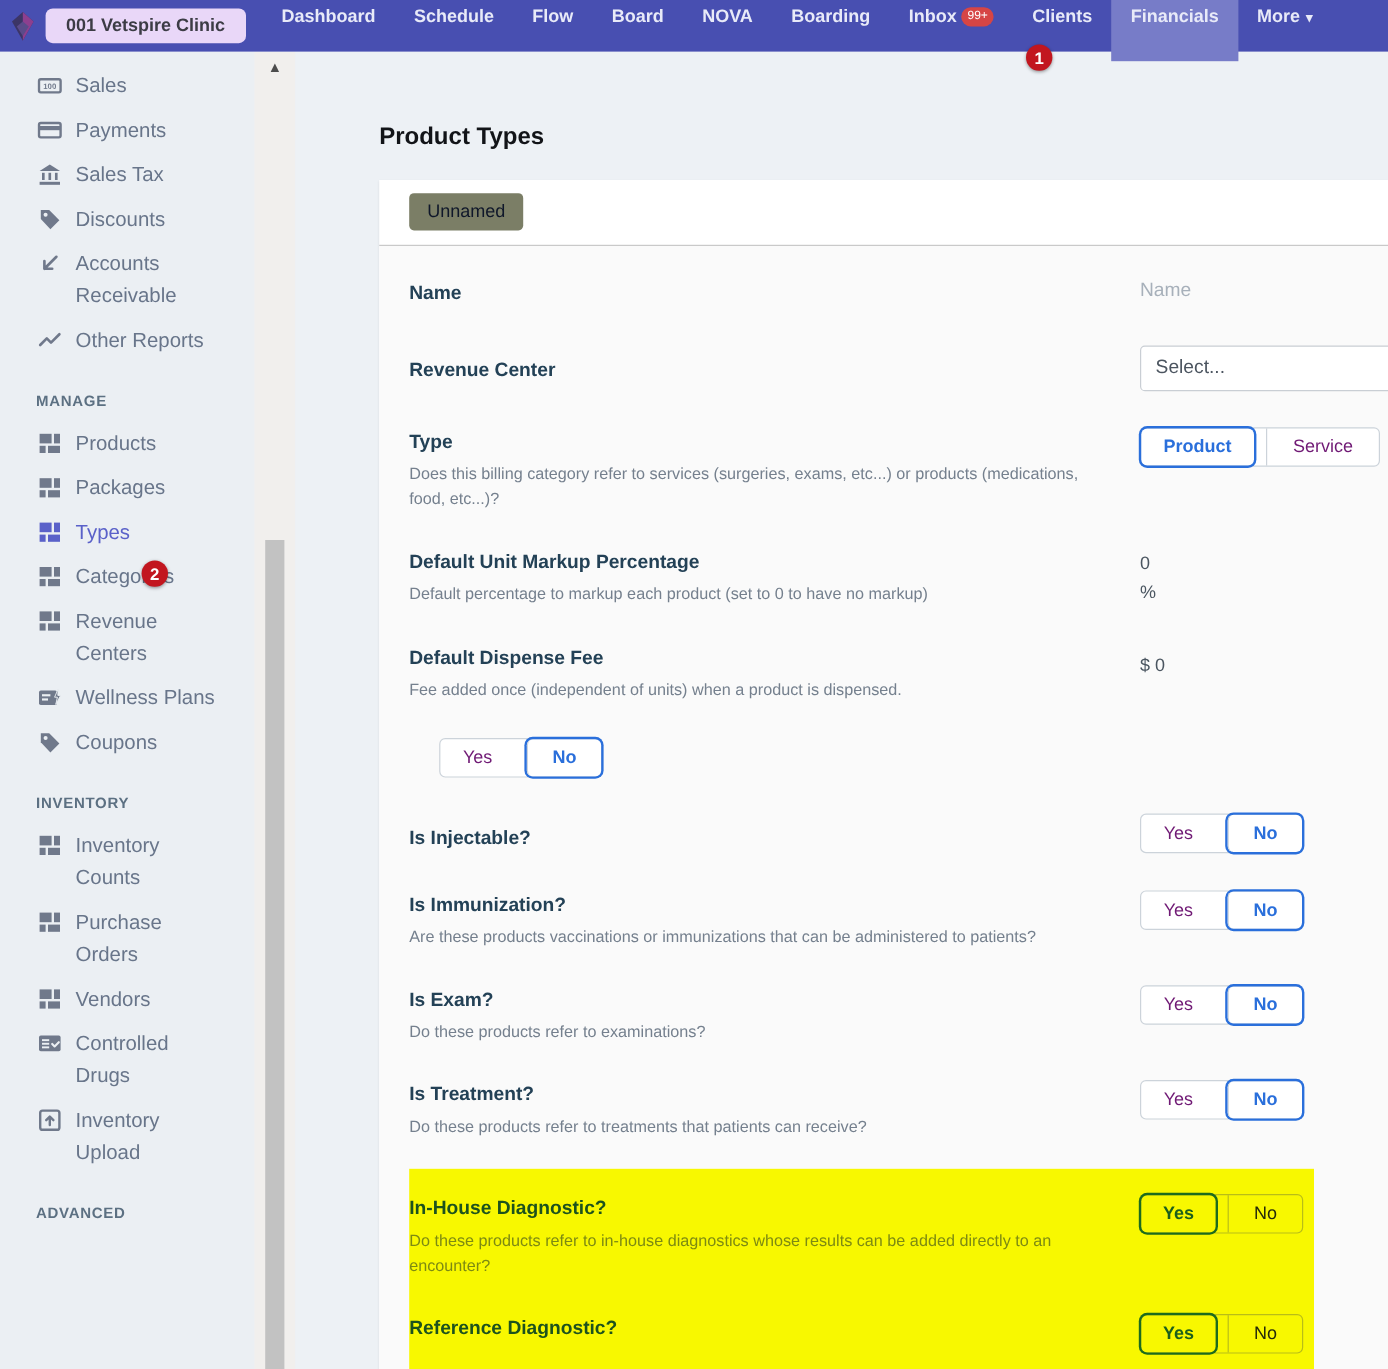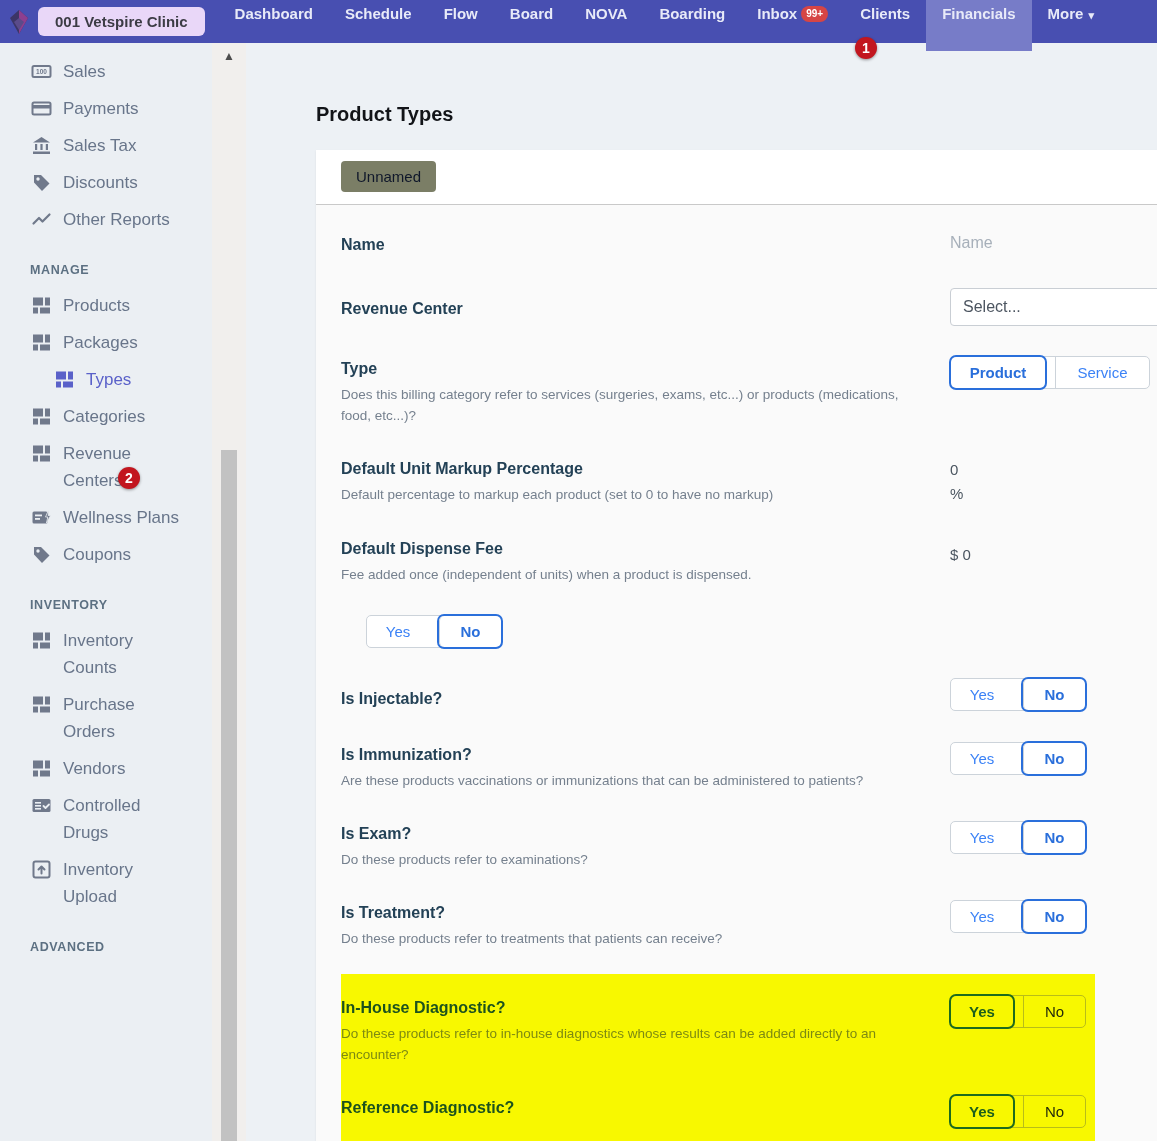--- a/index.html
+++ b/index.html
@@ -7,41 +7,41 @@
     font-family:"Liberation Sans", sans-serif; background:#edf1f5; }
 
   
   .topnav { height:43px; background:#484fb1; display:flex; align-items:center; position:relative; z-index:5; }
   .logo { width:38px; display:flex; justify-content:center; align-items:center; }
   .clinic-chip { background:#e9d7f8; color:#3c3c45; font-size:15px; font-weight:600;
     padding:6px 17px; border-radius:6px; margin-right:14px; white-space:nowrap; }
   .nav-item { color:#e8eaf8; font-size:15px; font-weight:700; padding:0 16px; height:59px;
     line-height:43px; cursor:pointer; white-space:nowrap; }
   .nav-item.active { background:#777cc8; }
-  .nav-badge { display:inline-block; background:#d64545; color:#fff; font-size:10px; font-weight:700;
+  .nav-badge { display:inline-block; background:#d64545; color:#fff; font-size:10px; font-weight:400;
     border-radius:9px; padding:3px 5px; vertical-align:2px; margin-left:4px; line-height:1; }
   .caret { font-size:11px; margin-left:5px; }
 
   
   .annot { position:absolute; width:22px; height:22px; border-radius:50%; background:#c2161f;
     color:#fff; font-size:14px; font-weight:700; display:flex; align-items:center; justify-content:center;
     box-shadow:0 1px 3px rgba(0,0,0,.4); z-index:20; }
   .annot-1 { left:855px; top:37px; }
   .annot-2 { left:118px; top:467px; }
 
   
   .shell { display:flex; height:1098px; }
 
   
   .sidebar { width:212px; background:#ebeff3; padding-top:10px; overflow:hidden; flex-shrink:0; }
   .side-item { display:flex; align-items:flex-start; padding:5px 0 5px 30px; color:#68758a;
     font-size:17px; cursor:pointer; }
   .side-item .ic { width:22px; flex-shrink:0; margin-right:11px; display:flex; justify-content:center; padding-top:3px; }
   .side-item .lbl { white-space:pre-line; line-height:27px; }
-  .side-item.active { color:#5a61c9;margin-left:23px; }
+  .side-item.active { color:#5a61c9; }
   .side-item.active svg rect { fill:#5a61c9; }
   .side-sec { color:#5c7082; font-size:12.5px; font-weight:700; letter-spacing:.6px;
     padding:25px 0 10px 30px; }
   .badge-gap { width:24px; display:inline-block; }
 
   
   .scrollcol { width:34px; background:#f1efed; position:relative; flex-shrink:0; }
   .scroll-up { position:absolute; top:6px; left:0; width:100%; text-align:center; color:#4c4c4c;
     font-size:12px; cursor:pointer; }
   .scroll-thumb { position:absolute; left:9px; width:16px; top:407px; bottom:0; background:#c2c2c2; cursor:pointer; }
@@ -63,21 +63,21 @@
   .fdesc { font-size:13.5px; color:#75808e; line-height:21px; margin-top:2px; }
 
   .text-input { border:none; background:transparent; outline:none; font-size:16px; color:#333;
     width:200px; padding:2px 0; font-family:"Liberation Sans", sans-serif; }
   .text-input::placeholder { color:#a7b0ba; }
 
   .select-box { width:292px; background:#fff; border:1px solid #c9ced4; border-radius:4px;
     padding:9px 12px; font-size:16px; color:#4c5560; cursor:pointer; }
 
   .toggle { display:inline-flex; background:#fff; border:1px solid #ccd3da; border-radius:5px;gap:10px; }
-  .tbtn { min-width:62px; padding:6px 10px; text-align:center; font-size:15px; color:#3b82f6;
+  .tbtn { min-width:62px; padding:6px 10px; text-align:center; font-size:15px; color:#701a75;
     cursor:pointer; position:relative; background:transparent; line-height:19px; }
   .tbtn + .tbtn { border-left:1px solid #ccd3da; }
   .tbtn.sel { color:#2a6fdb; font-weight:700; border-radius:5px; box-shadow:0 0 0 2px #2a6fdb; z-index:2; }
   .seg .tbtn { min-width:94px; }
 
   .val-stack { font-size:15px; color:#4a5560; line-height:24px; padding-top:2px; }
   .val-line { font-size:15px; color:#4a5560; padding-top:10px; }
 
   
   .hl { width:754px; background:#f8f800; padding:6px 0; margin:10px 0; }
@@ -155,20 +155,29 @@
     <div class="side-item">
       <span class="ic">
         <svg width="21" height="21" viewBox="0 0 21 21">
             <path d="M3 3h7l8.5 8.5L11 19 3 10.5z" fill="#70798b"></path>
             <circle cx="7" cy="7" r="1.7" fill="#ebeff3"></circle>
           </svg>
       </span>
         <span class="lbl">Discounts</span>
     </div>
 
+    <div class="side-item">
+      <span class="ic">
+        <svg width="21" height="21" viewBox="0 0 21 21">
+            <path d="M16 5 L6 15 M6 8.5 V15 H12.5" fill="none" stroke="#70798b" stroke-width="2.2" stroke-linecap="round" stroke-linejoin="round"></path>
+          </svg>
+      </span>
+        <span class="lbl">Accounts
+Receivable</span>
+    </div>
 
 
     <div class="side-item">
       <span class="ic">
         <svg width="21" height="21" viewBox="0 0 21 21">
             <polyline points="2.5,14.5 8,9 11.5,12.5 18.5,5.5" fill="none" stroke="#70798b" stroke-width="2.2" stroke-linecap="round" stroke-linejoin="round"></polyline>
           </svg>
       </span>
         <span class="lbl">Other Reports</span>
     </div>

